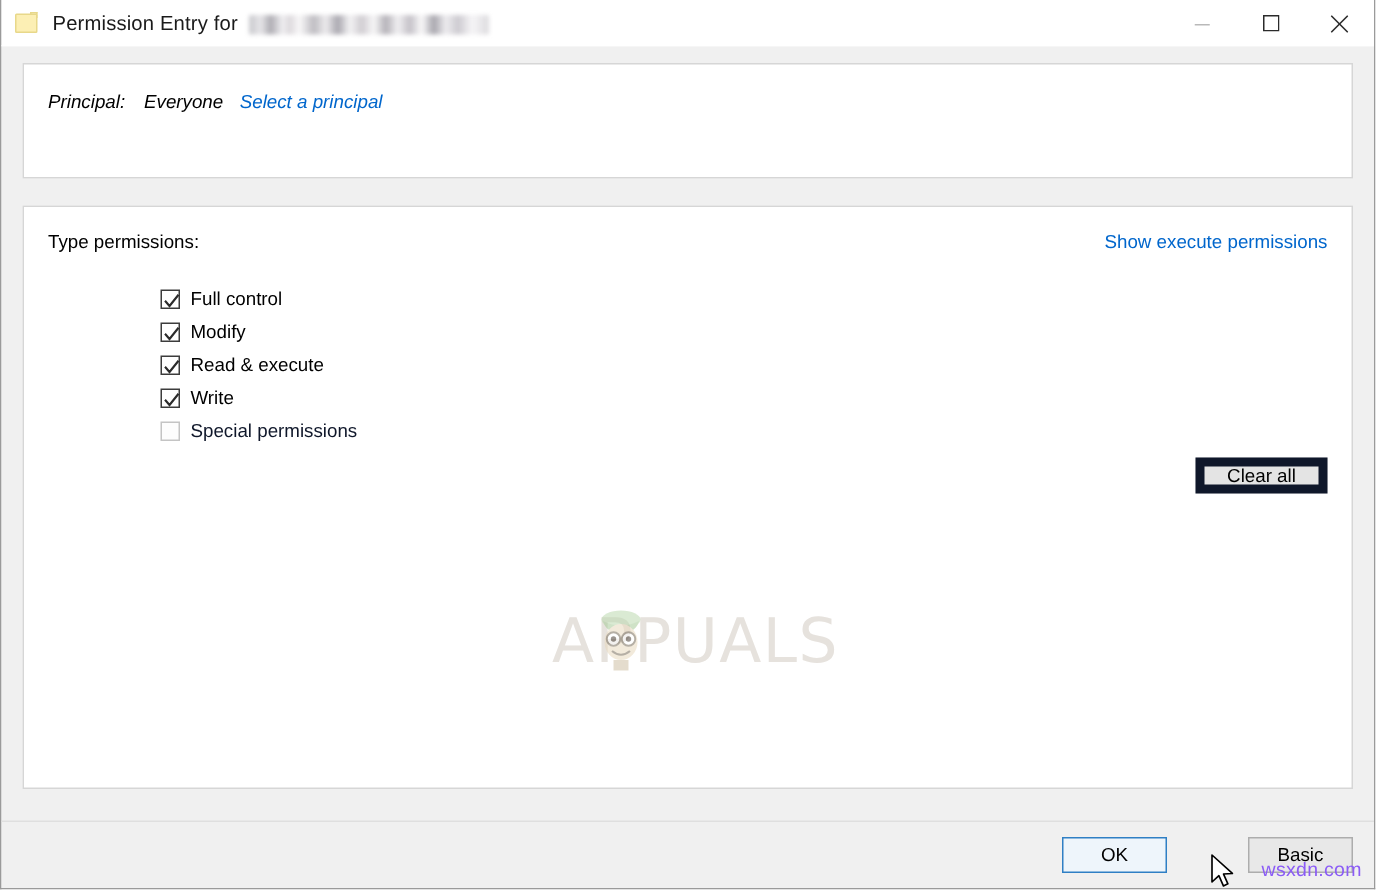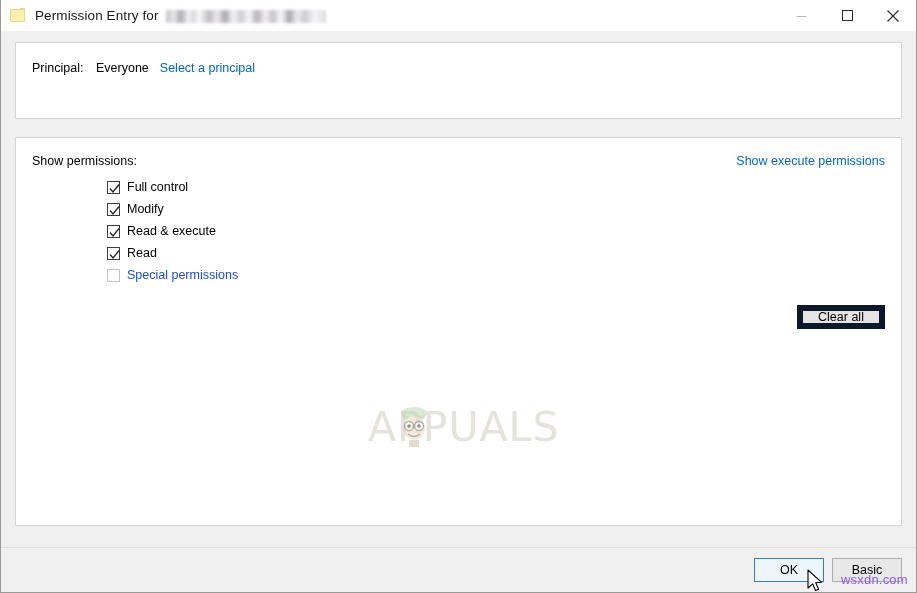--- a/index.html
+++ b/index.html
@@ -132,20 +132,21 @@
 
   .panel {
     background: #ffffff;
     border: 1px solid #d6d6d6;
     position: relative;
   }
 
   #panel-top {
     height: 77px;
     padding: 14px 16px 0 16px;
+    font-style: italic;
   }
 
   #panel-main {
     margin-top: 18px;
     height: 389px;
     padding: 16px 16px 0 16px;
   }
 
   
   .field-row {
@@ -200,21 +201,21 @@
   }
   #basic-permissions-label {
     font-size: 12.5px;
     color: #000;
   }
   #show-advanced-link {
     font-size: 12.5px;
   }
 
   #perm-list {
-    margin-top: 8px;
+    margin-top: 20px;
     margin-left: 75px;
   }
   .perm-item {
     display: flex;
     align-items: center;
     height: 22px;
   }
   .checkbox {
     width: 13px;
     height: 13px;
@@ -231,21 +232,21 @@
   .checkbox svg {
     position: absolute;
     left: 1px;
     top: 1px;
   }
   .perm-label {
     font-size: 12.5px;
     color: #000;
     white-space: nowrap;
   }
-  .perm-label.disabled { color: #1d4ed8; text-align: right; }
+  .perm-label.disabled { color: #0f172a; text-align: right; }
 
   
   #clear-all-button {
     position: absolute;
     right: 16px;
     top: 167px;
     width: 88px;
     height: 24px;
     background: #e4e4e4;
     border: 6px solid #0f172a;
@@ -300,20 +301,21 @@
     width: 70px;
     height: 24px;
     font-size: 12.5px;
     color: #000;
     display: flex;
     align-items: center;
     justify-content: center;
     background: #e8e8e8;
     border: 1px solid #adadad;
     cursor: default;
+    margin-left: 46px;
   }
   #ok-button {
     border: 1px solid #2f7fc4;
     background: #eef5fb;
     margin-right: 8px;
   }
 
   
   #mouse-cursor {
     position: absolute;
@@ -381,21 +383,21 @@
         <span id="principal-value">Everyone</span>
         <a class="link" id="select-principal-link">Select a principal</a>
       </div>
 
 
     </div>
 
     <div class="panel" id="panel-main">
 
       <div id="perm-header-row">
-        <span id="basic-permissions-label">Show permissions:</span>
+        <span id="basic-permissions-label">Type permissions:</span>
         <a class="link" id="show-advanced-link">Show execute permissions</a>
       </div>
 
       <div id="perm-list">
           <div class="perm-item">
             <div class="checkbox">
               <svg width="11" height="11" viewBox="0 0 11 11">
                 <polyline points="1,5.5 4,9 10,1.5" fill="none" stroke="#2b2b2b" stroke-width="1.4"></polyline>
               </svg>
             </div>
@@ -416,21 +418,21 @@
               </svg>
             </div>
             <span class="perm-label">Read &amp; execute</span>
           </div>
           <div class="perm-item">
             <div class="checkbox">
               <svg width="11" height="11" viewBox="0 0 11 11">
                 <polyline points="1,5.5 4,9 10,1.5" fill="none" stroke="#2b2b2b" stroke-width="1.4"></polyline>
               </svg>
             </div>
-            <span class="perm-label">Read</span>
+            <span class="perm-label">Write</span>
           </div>
           <div class="perm-item">
             <div class="checkbox disabled"></div>
             <span class="perm-label disabled">Special permissions</span>
           </div>
         </div>
 
       <div id="clear-all-button">Clear all</div>
 
       <div id="watermark-appuals">

